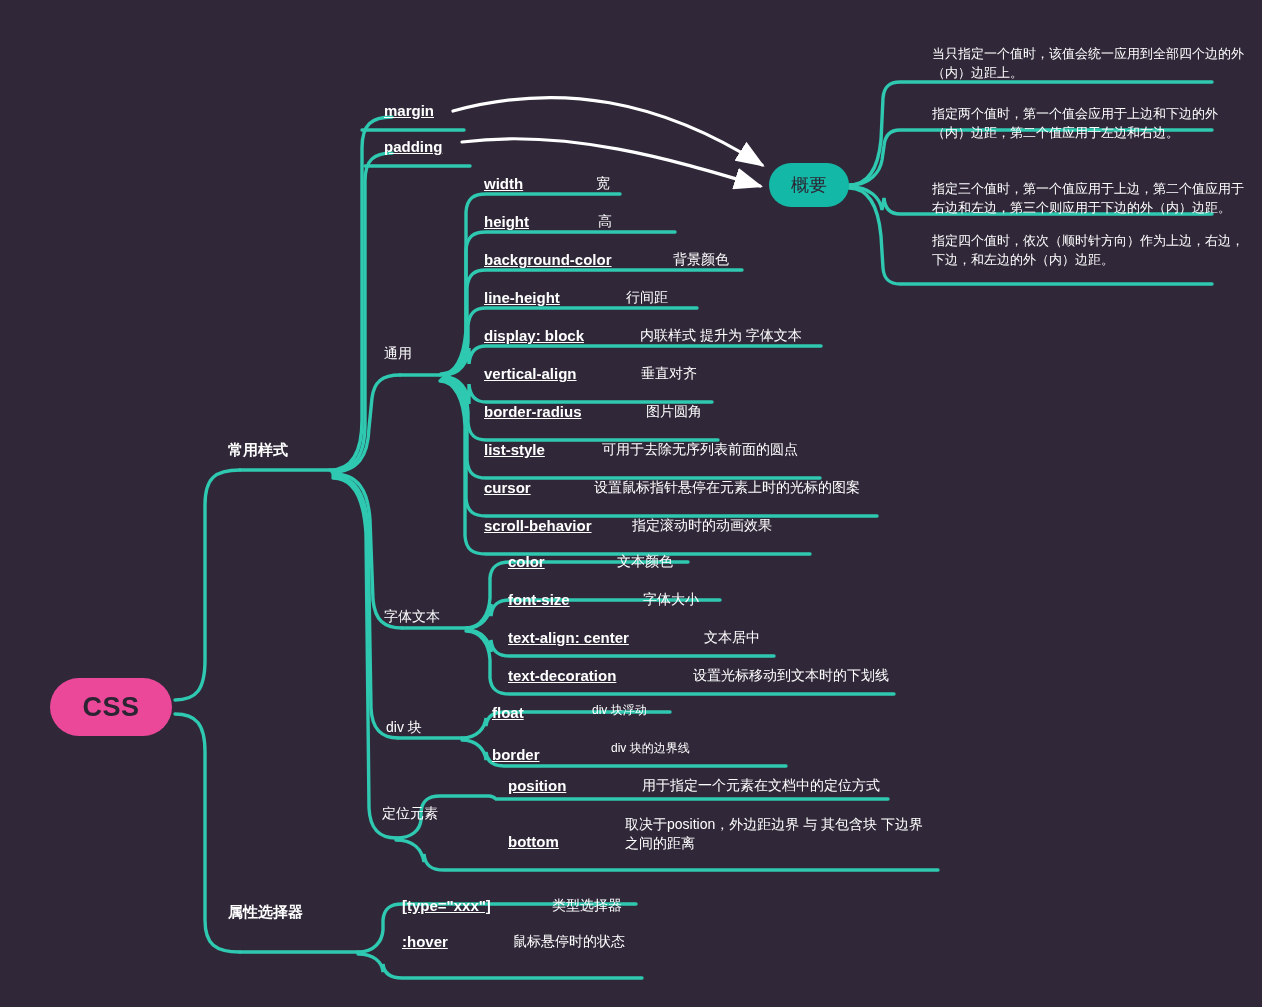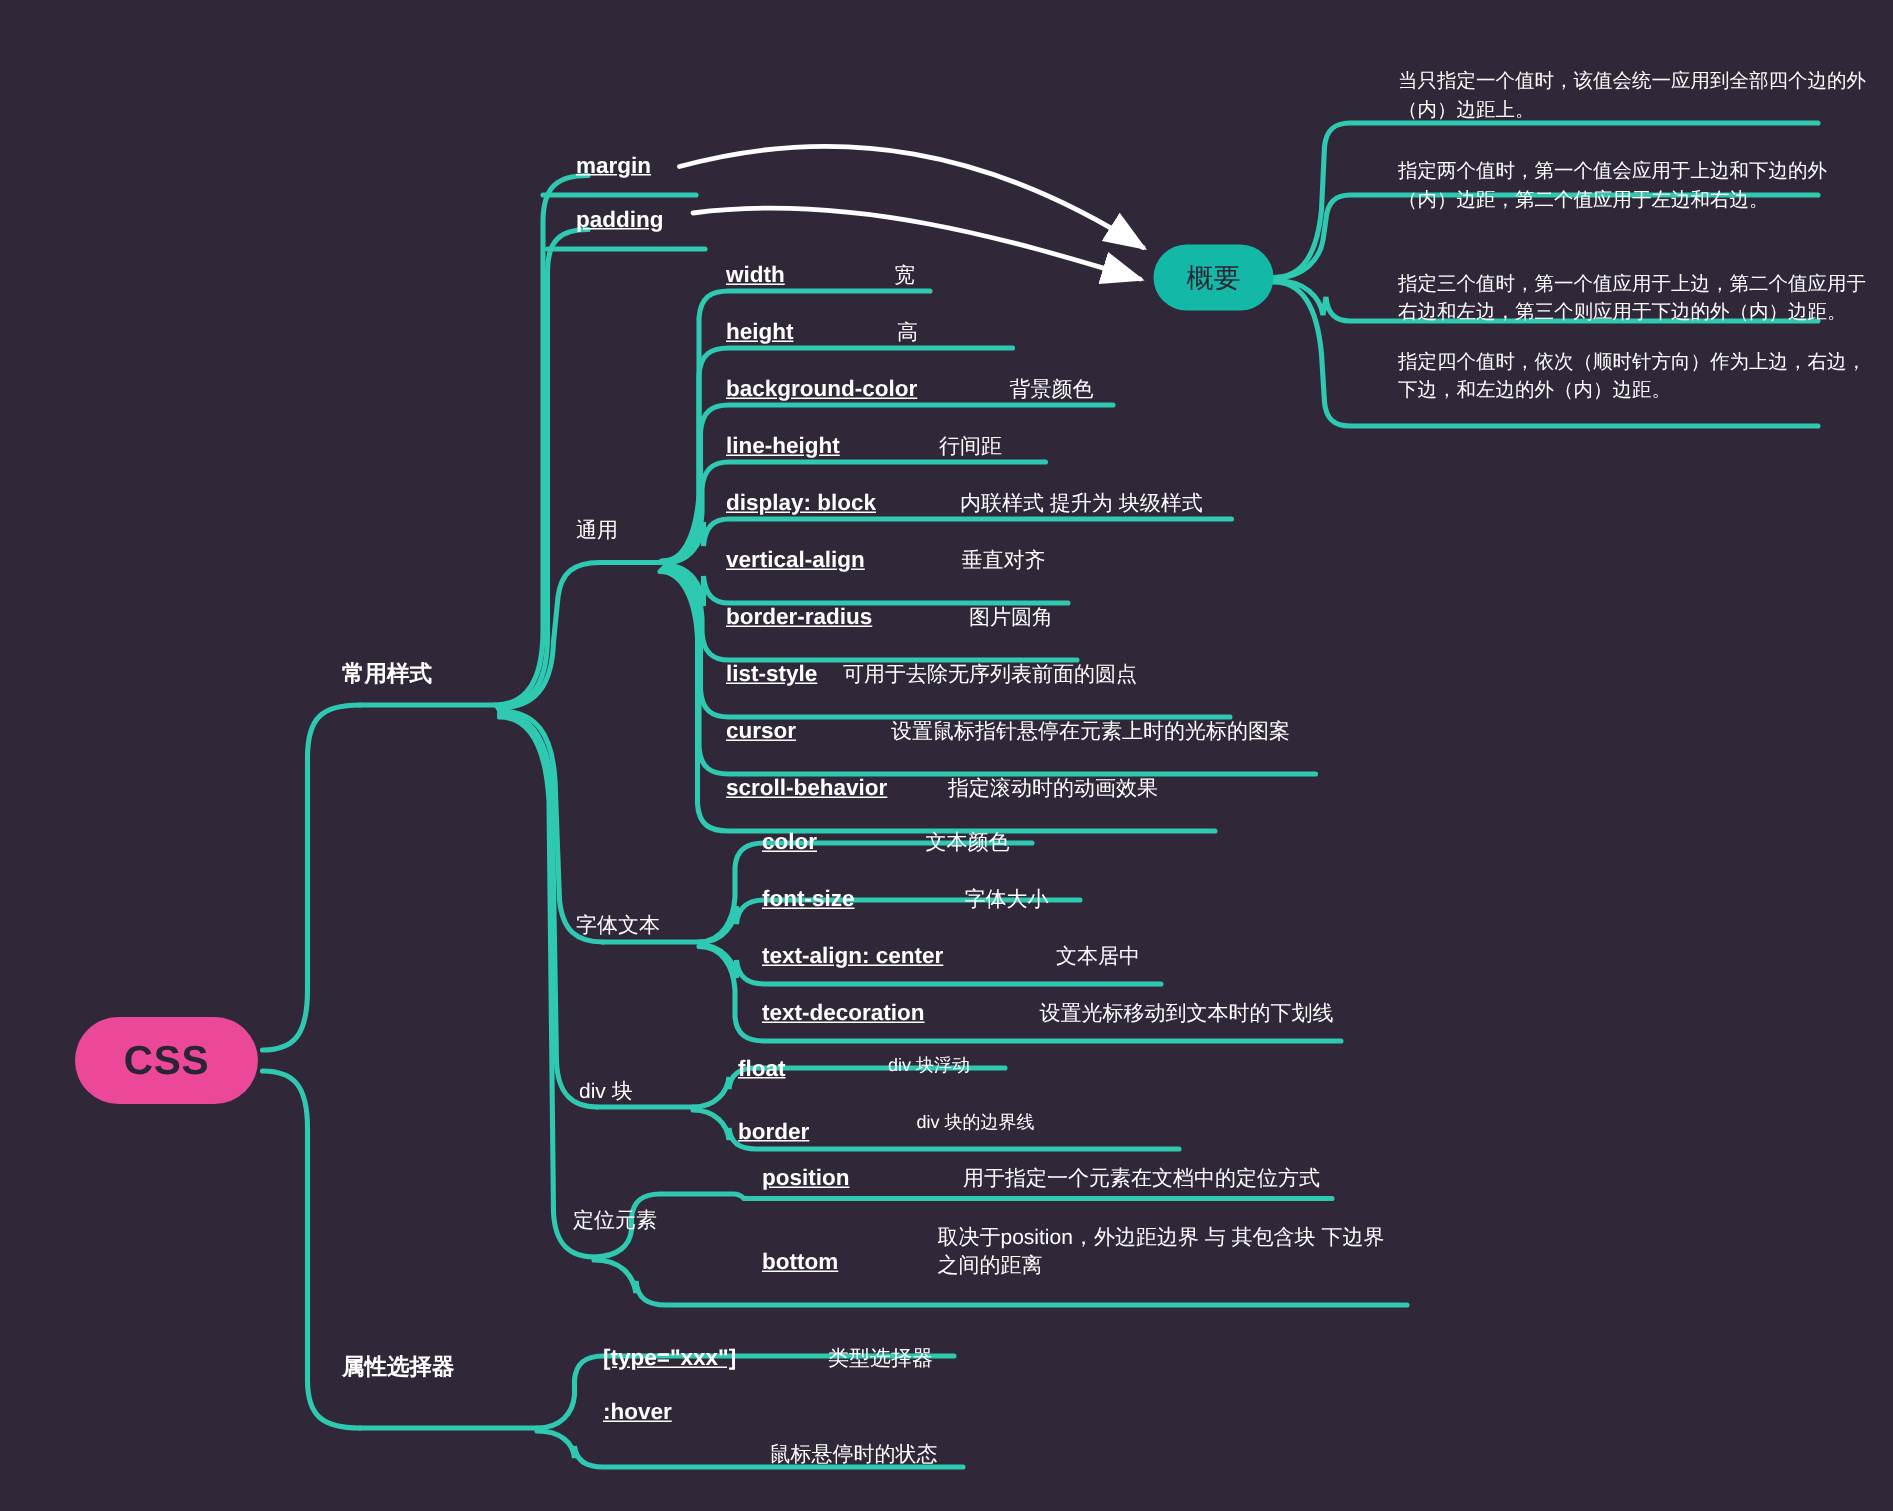--- a/index.html
+++ b/index.html
@@ -182,24 +182,24 @@
   <div class="lbl lbl-prop" style="left:484px; top:364px;">vertical-align</div>
   <div class="lbl lbl-prop" style="left:484px; top:402px;">border-radius</div>
   <div class="lbl lbl-prop" style="left:484px; top:440px;">list-style</div>
   <div class="lbl lbl-prop" style="left:484px; top:478px;">cursor</div>
   <div class="lbl lbl-prop" style="left:484px; top:516px;">scroll-behavior</div>
 
   <div class="lbl lbl-desc" style="left:596px; top:175px;">宽</div>
   <div class="lbl lbl-desc" style="left:598px; top:213px;">高</div>
   <div class="lbl lbl-desc" style="left:673px; top:251px;">背景颜色</div>
   <div class="lbl lbl-desc" style="left:626px; top:289px;">行间距</div>
-  <div class="lbl lbl-desc" style="left:640px; top:327px;">内联样式 提升为 块级样式</div>
+  <div class="lbl lbl-desc" style="left:640px; top:327px;">内联样式 提升为 字体文本</div>
   <div class="lbl lbl-desc" style="left:641px; top:365px;">垂直对齐</div>
   <div class="lbl lbl-desc" style="left:646px; top:403px;">图片圆角</div>
-  <div class="lbl lbl-desc" style="left:562px; top:441px;">可用于去除无序列表前面的圆点</div>
+  <div class="lbl lbl-desc" style="left:602px; top:441px;">可用于去除无序列表前面的圆点</div>
   <div class="lbl lbl-desc" style="left:594px; top:479px;">设置鼠标指针悬停在元素上时的光标的图案</div>
   <div class="lbl lbl-desc" style="left:632px; top:517px;">指定滚动时的动画效果</div>
 
   <div class="lbl lbl-prop" style="left:508px; top:552px;">color</div>
   <div class="lbl lbl-prop" style="left:508px; top:590px;">font-size</div>
   <div class="lbl lbl-prop" style="left:508px; top:628px;">text-align: center</div>
   <div class="lbl lbl-prop" style="left:508px; top:666px;">text-decoration</div>
 
   <div class="lbl lbl-desc" style="left:617px; top:553px;">文本颜色</div>
   <div class="lbl lbl-desc" style="left:643px; top:591px;">字体大小</div>
@@ -212,20 +212,20 @@
   <div class="lbl lbl-desc-b" style="left:611px; top:741px;">div 块的边界线</div>
 
   <div class="lbl lbl-prop" style="left:508px; top:776px;">position</div>
   <div class="lbl lbl-prop" style="left:508px; top:832px;">bottom</div>
   <div class="lbl lbl-desc" style="left:642px; top:777px;">用于指定一个元素在文档中的定位方式</div>
   <div class="lbl lbl-desc" style="left:625px; top:815px; width:300px; white-space:normal; line-height:1.35;">取决于position，外边距边界 与 其包含块 下边界之间的距离</div>
 
   <div class="lbl lbl-prop" style="left:402px; top:896px;">[type="xxx"]</div>
   <div class="lbl lbl-prop" style="left:402px; top:932px;">:hover</div>
   <div class="lbl lbl-desc" style="left:552px; top:897px;">类型选择器</div>
-  <div class="lbl lbl-desc" style="left:513px; top:933px;margin-top:28px;">鼠标悬停时的状态</div>
+  <div class="lbl lbl-desc" style="left:513px; top:933px;">鼠标悬停时的状态</div>
 
   <div class="lbl lbl-sum" style="left:900px; top:45px; width:312px;">当只指定一个值时，该值会统一应用到全部四个边的外（内）边距上。</div>
   <div class="lbl lbl-sum" style="left:900px; top:105px; width:312px;">指定两个值时，第一个值会应用于上边和下边的外（内）边距，第二个值应用于左边和右边。</div>
   <div class="lbl lbl-sum" style="left:900px; top:180px; width:312px;">指定三个值时，第一个值应用于上边，第二个值应用于右边和左边，第三个则应用于下边的外（内）边距。</div>
   <div class="lbl lbl-sum" style="left:900px; top:232px; width:312px;">指定四个值时，依次（顺时针方向）作为上边，右边，下边，和左边的外（内）边距。</div>
 
 </div>
 
 </body></html>

